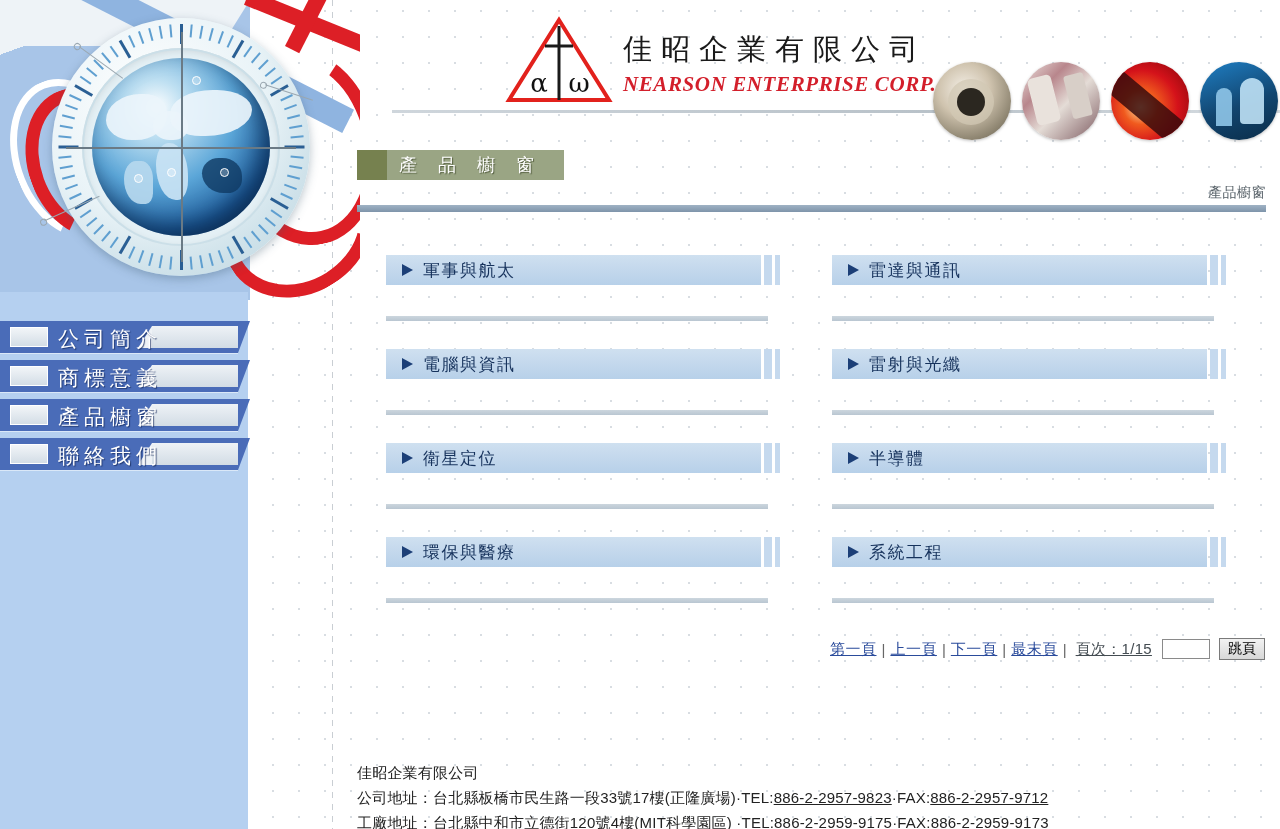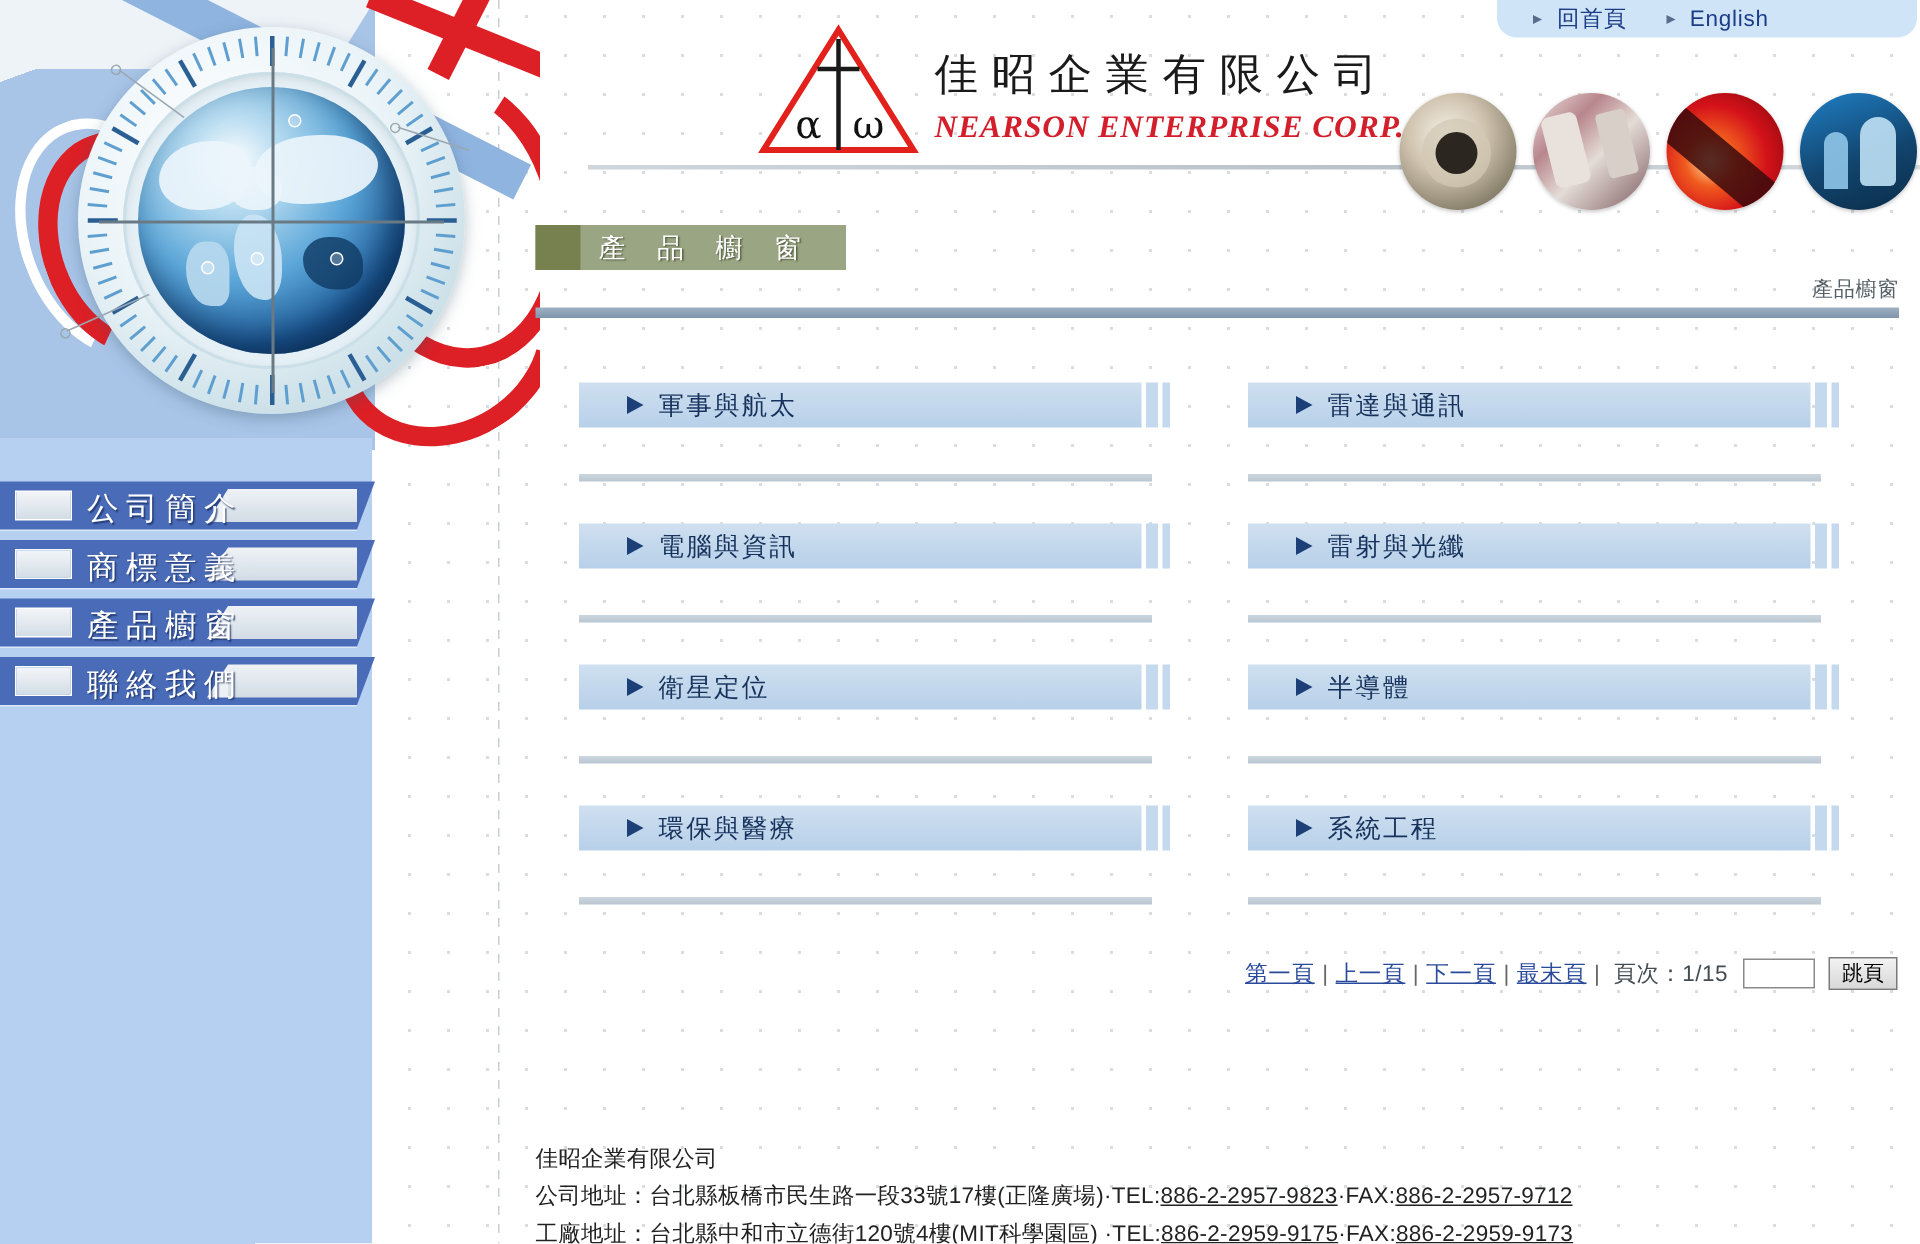--- a/index.html
+++ b/index.html
@@ -410,21 +410,21 @@
     align-items: stretch;
     height: 30px;
     text-decoration: none;
     cursor: pointer;
   }
   .pbtn .main {
     flex: 1;
     background: linear-gradient(to bottom,#cfe0f0,#c2d7ec 55%,#b7d0e9);
     display: flex;
     align-items: center;
-    padding-left: 32px;
+    padding-left: 16px;
     box-sizing: border-box;
   }
   .pbtn .seg { width: 8px; background: #c5d9ee; margin-left: 3px; }
   .pbtn .seg.s2 { width: 5px; }
   .pbtn .arrow {
     width: 0; height: 0;
     border-left: 11px solid #1c3f77;
     border-top: 6px solid transparent;
     border-bottom: 6px solid transparent;
     margin-right: 10px;
@@ -451,21 +451,21 @@
     align-items: center;
     font-size: 15px;
     color: #444c52;
   }
   .pager a {
     color: #2a4b9b;
     text-decoration: underline;
     letter-spacing: .5px;
   }
   .pager .sep { margin: 0 5px; color: #666; }
-  .pager .info { margin-left: 4px; letter-spacing: .3px; white-space: nowrap; }
+  .pager .info { margin-left: 4px; letter-spacing: .3px; white-space: nowrap; text-decoration: underline; }
   .pager input {
     width: 48px; height: 20px;
     margin-left: 10px;
     border: 1px solid #8a8a8a;
     background: #ffffff;
     font-size: 13px;
     box-sizing: border-box;
   }
   .pager button {
     margin-left: 9px;
@@ -599,30 +599,20 @@
       <div class="dotmark" style="left:140px; top:58px;"></div>
       <div class="dotmark" style="left:115px; top:150px;"></div>
       <div class="dotmark" style="left:168px; top:150px;"></div>
       <div class="dotmark" style="left:82px; top:156px;"></div>
       <div class="leadline" style="left:-10px; top:190px; width:60px; transform:rotate(-24deg);"></div>
       <div class="leadline" style="left:212px; top:74px; width:50px; transform:rotate(18deg);"></div>
       <div class="leadline" style="left:22px; top:44px; width:54px; transform:rotate(36deg);"></div>
     </div>
   </div>
 
-  <div class="toppill">
-    <a class="toplink" href="#">
-      <span class="bullet"></span>
-      <span>回首頁</span>
-    </a>
-    <a class="toplink en" href="#">
-      <span class="bullet"></span>
-      <span>English</span>
-    </a>
-  </div>
 
   <div class="logo-block">
     <svg class="tri" viewBox="0 0 108 88">
       <polygon points="54,4 104,84 4,84" fill="none" stroke="#e2211c" stroke-width="4"></polygon>
       <line x1="54" y1="10" x2="54" y2="84" stroke="#1a1a1a" stroke-width="3"></line>
       <line x1="40" y1="30" x2="68" y2="30" stroke="#1a1a1a" stroke-width="3"></line>
       <text x="34" y="76" font-family="DejaVu Serif, serif" font-size="26" fill="#111" text-anchor="middle">α</text>
       <text x="74" y="76" font-family="DejaVu Serif, serif" font-size="26" fill="#111" text-anchor="middle">ω</text>
     </svg>
     <div class="logo-cn">佳昭企業有限公司</div>

